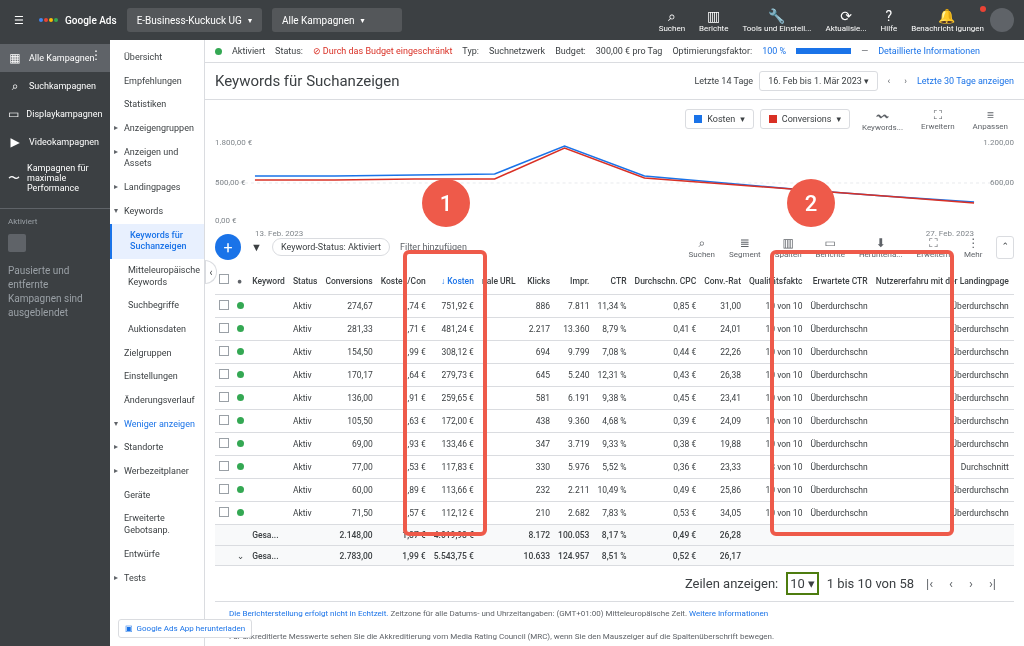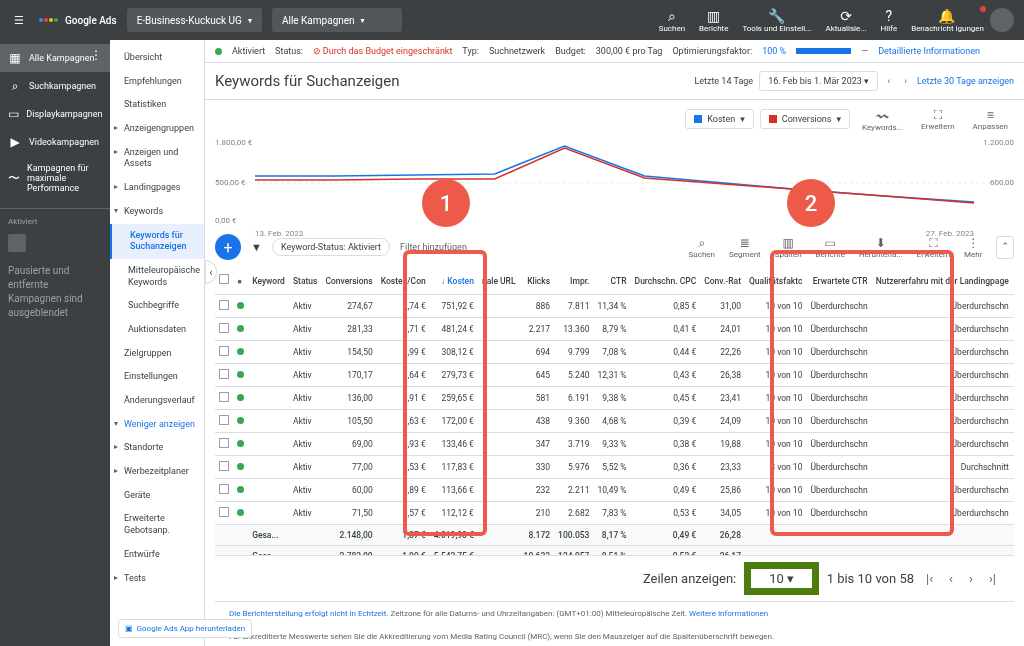--- a/index.html
+++ b/index.html
@@ -78,21 +78,21 @@
 table{border-collapse:collapse;width:100%;font-size:8.5px;}
 th,td{border-bottom:1px solid #dadce0;padding:5px 4px;text-align:right;white-space:nowrap;}
 th:first-child,td:first-child,th:nth-child(2),td:nth-child(2),th:nth-child(3),td:nth-child(3),th:nth-child(4),td:nth-child(4){text-align:left;}
 th{font-weight:500;color:#3c4043;vertical-align:bottom;padding:8px 4px;}
 .cb{width:10px;height:10px;border:1px solid #9aa0a6;display:inline-block;}
 .sdot{width:7px;height:7px;border-radius:50%;background:#34a853;display:inline-block;}
 .sort{color:#1a73e8;}
 tr.sum td{font-weight:500;background:#f8f9fa;}
 
 .pager{display:flex;justify-content:flex-end;align-items:center;gap:8px;padding:6px 14px;font-size:13px;border-top:1px solid #dadce0;margin:0 10px;}
-.pg-sel{border:7px solid #4d7c0f;padding:2px 18px;}
+.pg-sel{border:2px solid #4d7c0f;padding:2px 2px;}
 
 .footer{font-size:8px;color:#5f6368;padding:6px 14px 4px;line-height:1.4;margin:0 10px;border-top:1px solid #dadce0;}
 .app-badge{position:absolute;left:118px;bottom:8px;display:flex;align-items:center;gap:4px;border:1px solid #dadce0;border-radius:3px;padding:4px 6px;font-size:8px;color:#1a73e8;background:#fff;}
 
 
 .anno-box{position:absolute;border:4px solid #ee5a4a;border-radius:6px;pointer-events:none;}
 .anno-num{position:absolute;width:48px;height:48px;border-radius:50%;background:#ee5a4a;color:#fff;display:flex;align-items:center;justify-content:center;font-size:22px;font-weight:500;pointer-events:none;}
 
 .collapse-handle{width:12px;height:24px;background:#fff;border:1px solid #dadce0;border-radius:0 12px 12px 0;display:flex;align-items:center;justify-content:center;position:absolute;left:205px;top:260px;font-size:10px;cursor:pointer;}
 </style>

